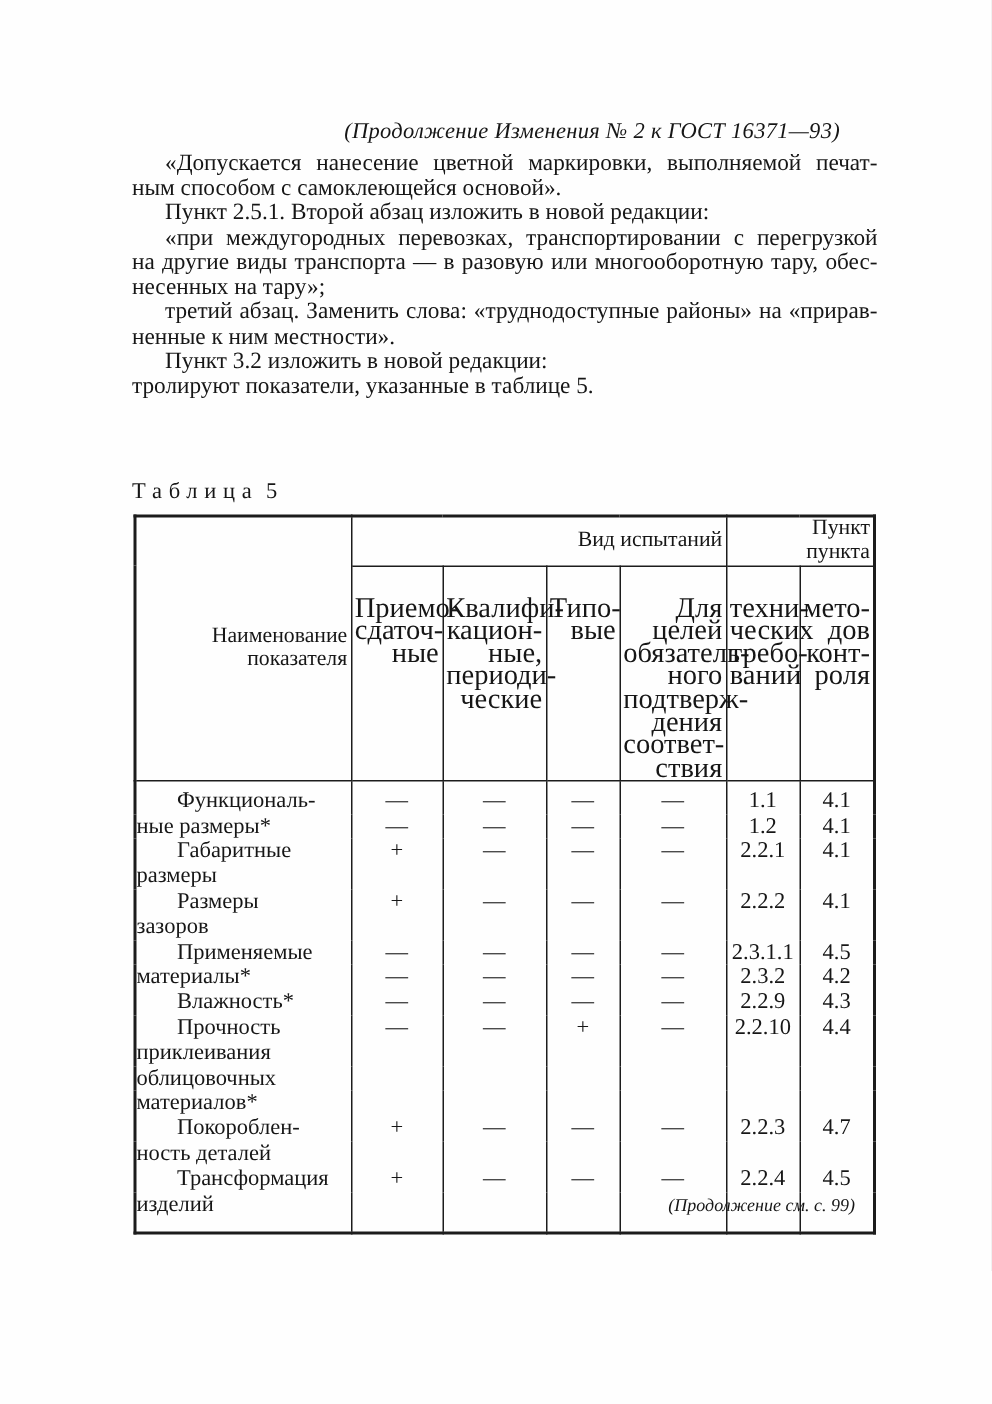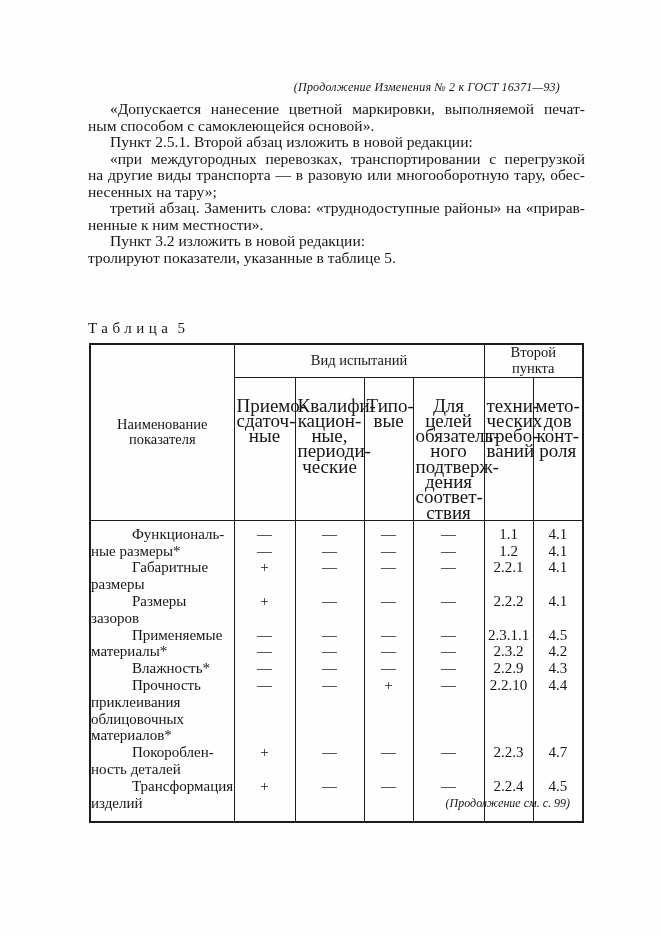--- a/index.html
+++ b/index.html
@@ -10,21 +10,21 @@
     background: #fefefe;
     font-family: "Liberation Serif", serif;
     color: #161616;
     overflow: hidden;
   }
   .header-note {
     position: absolute;
     left: 88px; top: 80px; width: 472px;
     text-align: right;
     font-style: italic;
-    font-size: 12px;
+    font-size: 15px;
     letter-spacing: 0.2px;
     white-space: nowrap;
   }
   .body-text {
     position: absolute;
     left: 88px; top: 101px; width: 497px;
     font-size: 15.5px;
     line-height: 16.55px;
   }
   .line {
@@ -45,21 +45,21 @@
     left: 89px; top: 343px;
     width: 493px;
     border-collapse: collapse;
     table-layout: fixed;
     border: 2px solid #1c1c1c;
   }
   table.gost th, table.gost td { box-sizing: border-box; }
   table.gost th {
     border: 1.5px solid #1c1c1c;
     font-weight: normal;
-    text-align: center;
+    text-align: right;
     white-space: pre-line;
     padding: 0 2px;
   }
   th.name-col {
     font-size: 14.5px;
     line-height: 17px;
     vertical-align: middle;
   }
   tr.grouprow th { height: 33px; font-size: 14.5px; line-height: 15.5px; vertical-align: middle; }
   tr.subrow th {
@@ -74,21 +74,21 @@
     border-right: 1.5px solid #1c1c1c;
     border-top: none;
     border-bottom: none;
     padding: 0;
     font-size: 15px;
     line-height: 16.8px;
     height: 16.8px;
     overflow: visible;
   }
   td.lab { text-align: left; padding-left: 6px; white-space: nowrap; }
-  td.lab.ind { padding-left: 41px; }
+  td.lab.ind { padding-left: 27px; }
   td.val { text-align: center; font-size: 14.5px; }
   tbody tr:first-child td { padding-top: 5px; }
   tbody tr:last-child td { padding-bottom: 10px; }
   .footer-note {
     position: absolute;
     left: 88px; top: 796px; width: 482px;
     text-align: right;
     font-style: italic;
     font-size: 12px;
     white-space: nowrap;
@@ -126,21 +126,21 @@
       <col style="width:49px">
       <col style="width:71px">
       <col style="width:49px">
       <col style="width:50px">
     </colgroup>
     <thead>
       <tr class="grouprow">
         <th rowspan="2" class="name-col">Наименование
 показателя</th>
         <th colspan="4">Вид испытаний</th>
-        <th colspan="2">Второй
+        <th colspan="2">Пункт
 пункта</th>
       </tr>
       <tr class="subrow" id="subheads">
           <th>Приемо-
 сдаточ-
 ные</th>
           <th>Квалифи-
 кацион-
 ные,
 периоди-

